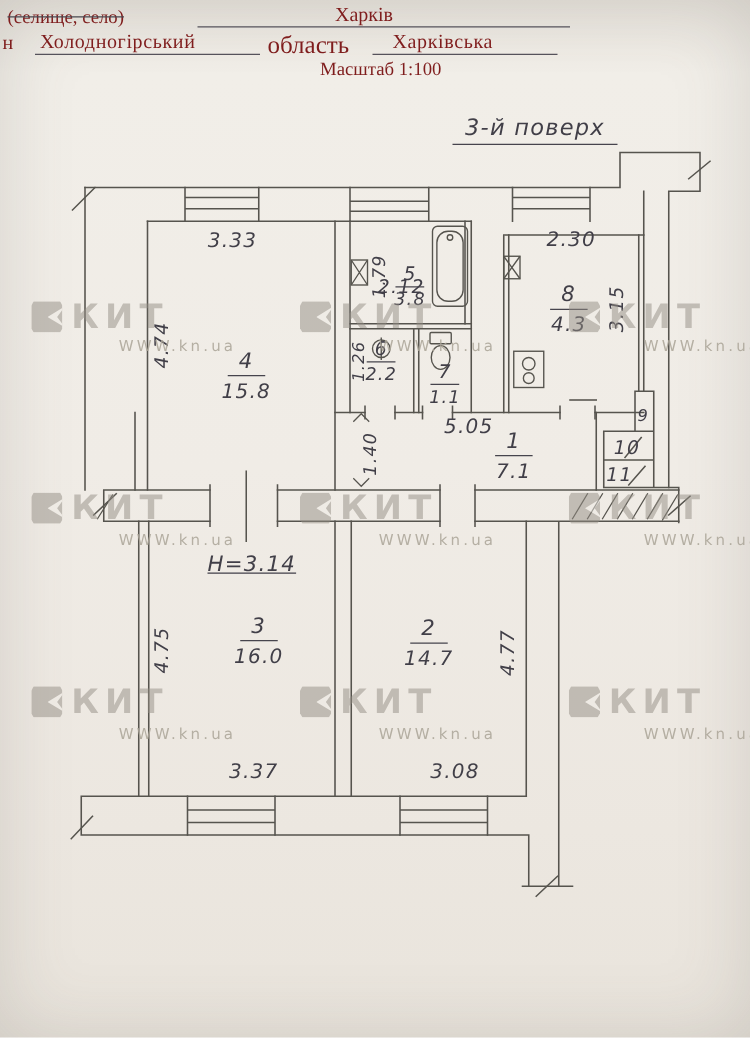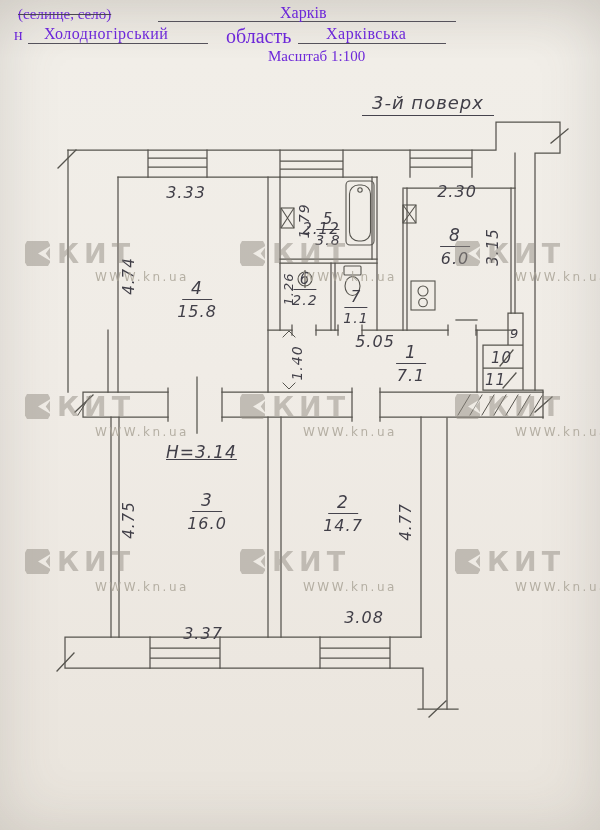--- a/index.html
+++ b/index.html
@@ -4,21 +4,21 @@
 <style>
   html,body{margin:0;padding:0;}
   body{
     width:600px;height:830px;position:relative;overflow:hidden;
     background:linear-gradient(180deg,#e7e3dc 0%,#f1eee8 7%,#f0ece6 45%,#ece7e0 80%,#e9e4dc 100%);
     font-family:"DejaVu Sans",sans-serif;color:#3f3e45;
   }
   #vignette{position:absolute;inset:0;box-shadow:inset 0 0 60px rgba(90,85,75,.18);pointer-events:none;}
   .abs{position:absolute;white-space:nowrap;}
   
-  .form{font-family:"Liberation Serif",serif;color:#6d28d9;margin-left:12px;}
+  .form{font-family:"Liberation Serif",serif;color:#7f1d1d;}
   .struck{text-decoration:line-through;text-decoration-color:#4a4850;}
   .fline{position:absolute;height:0;border-bottom:1.4px solid #55525b;}
   
   .hw{font-style:italic;color:#413f48;letter-spacing:1px;}
   .vdim{transform:translate(-50%,-50%) rotate(-90deg);transform-origin:center;}
   .hdim{transform:translate(-50%,-50%);}
   .room-label{text-align:center;transform:translate(-50%,0);}
   .room-num{display:inline-block;border-bottom:1.6px solid #46444d;padding:0 9px 1px;font-size:17px;line-height:1.05;}
   .room-area{display:block;font-size:16px;padding-top:2px;}
   .sm .room-num{font-size:15px;padding:0 6px 1px;}
@@ -142,21 +142,21 @@
 <div class="abs hw room-label sm" style="left:305px;top:269px;">
   <span class="room-num">6</span>
   <span class="room-area">2.2</span>
 </div>
 <div class="abs hw room-label sm" style="left:356px;top:287px;">
   <span class="room-num">7</span>
   <span class="room-area">1.1</span>
 </div>
 <div class="abs hw room-label" style="left:455px;top:226px;">
   <span class="room-num">8</span>
-  <span class="room-area">6.0</span>
+  <span class="room-area">4.3</span>
 </div>
 <div class="abs hw room-label" style="left:411px;top:343px;">
   <span class="room-num">1</span>
   <span class="room-area">7.1</span>
 </div>
 <div class="abs hw room-label" style="left:207px;top:491px;">
   <span class="room-num">3</span>
   <span class="room-area">16.0</span>
 </div>
 <div class="abs hw room-label" style="left:343px;top:493px;">
@@ -173,21 +173,21 @@
 <span class="abs hw hdim" style="left:186px;top:192px;font-size:16px;">3.33</span>
 <span class="abs hw vdim" style="left:129px;top:276px;font-size:15px;">4.74</span>
 <span class="abs hw hdim" style="left:321px;top:192px;font-size:15px;margin-top:37px;">2.12</span>
 <span class="abs hw vdim" style="left:304px;top:221px;font-size:14px;">1.79</span>
 <span class="abs hw vdim" style="left:288px;top:289px;font-size:13px;">1.26</span>
 <span class="abs hw hdim" style="left:457px;top:191px;font-size:16px;">2.30</span>
 <span class="abs hw vdim" style="left:493px;top:247px;font-size:15px;">3.15</span>
 <span class="abs hw hdim" style="left:375px;top:341px;font-size:16px;">5.05</span>
 <span class="abs hw vdim" style="left:297px;top:363px;font-size:14px;">1.40</span>
 <span class="abs hw vdim" style="left:129px;top:520px;font-size:15px;">4.75</span>
-<span class="abs hw hdim" style="left:203px;top:617px;font-size:16px;margin-top:16px;">3.37</span>
+<span class="abs hw hdim" style="left:203px;top:617px;font-size:16px;">3.37</span>
 <span class="abs hw vdim" style="left:406px;top:522px;font-size:15px;">4.77</span>
 <span class="abs hw hdim" style="left:364px;top:617px;font-size:16px;">3.08</span>
 
 <div class="wm" style="left:25px;top:238px;">
     <span class="wm-icon"></span>
     <span class="wm-text">КИТ</span>
   </div>
 <div class="wm" style="left:240px;top:238px;">
     <span class="wm-icon"></span>
     <span class="wm-text">КИТ</span>

